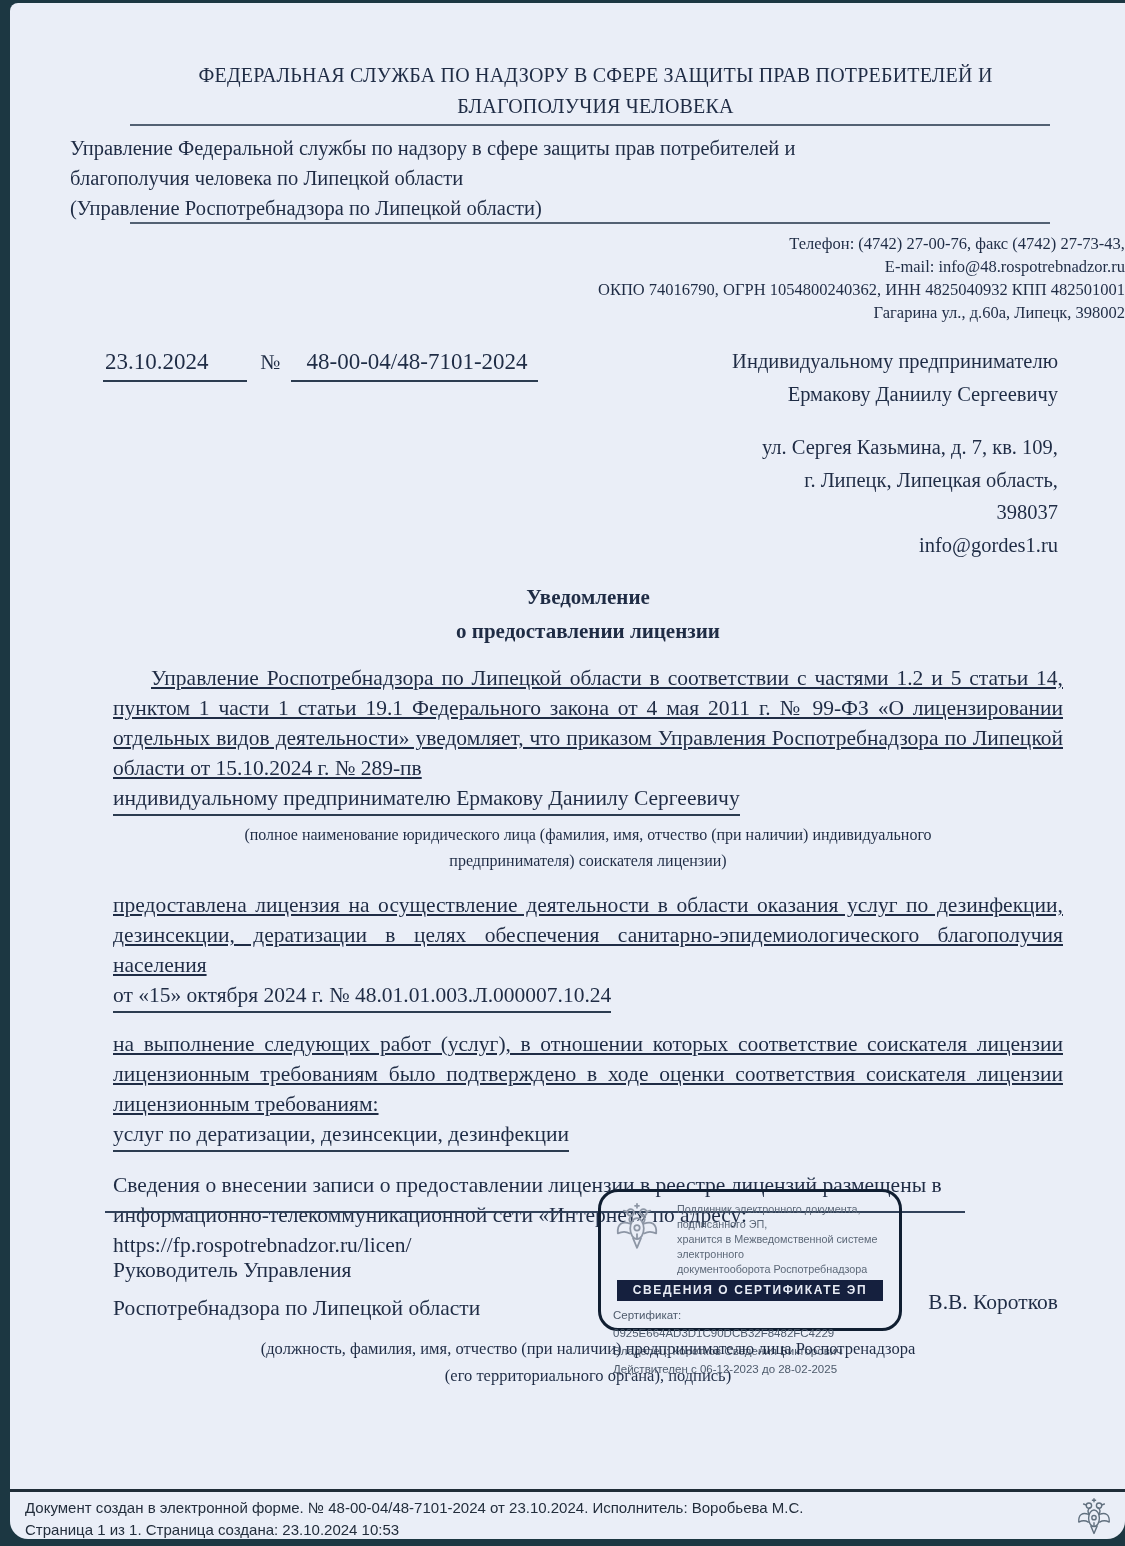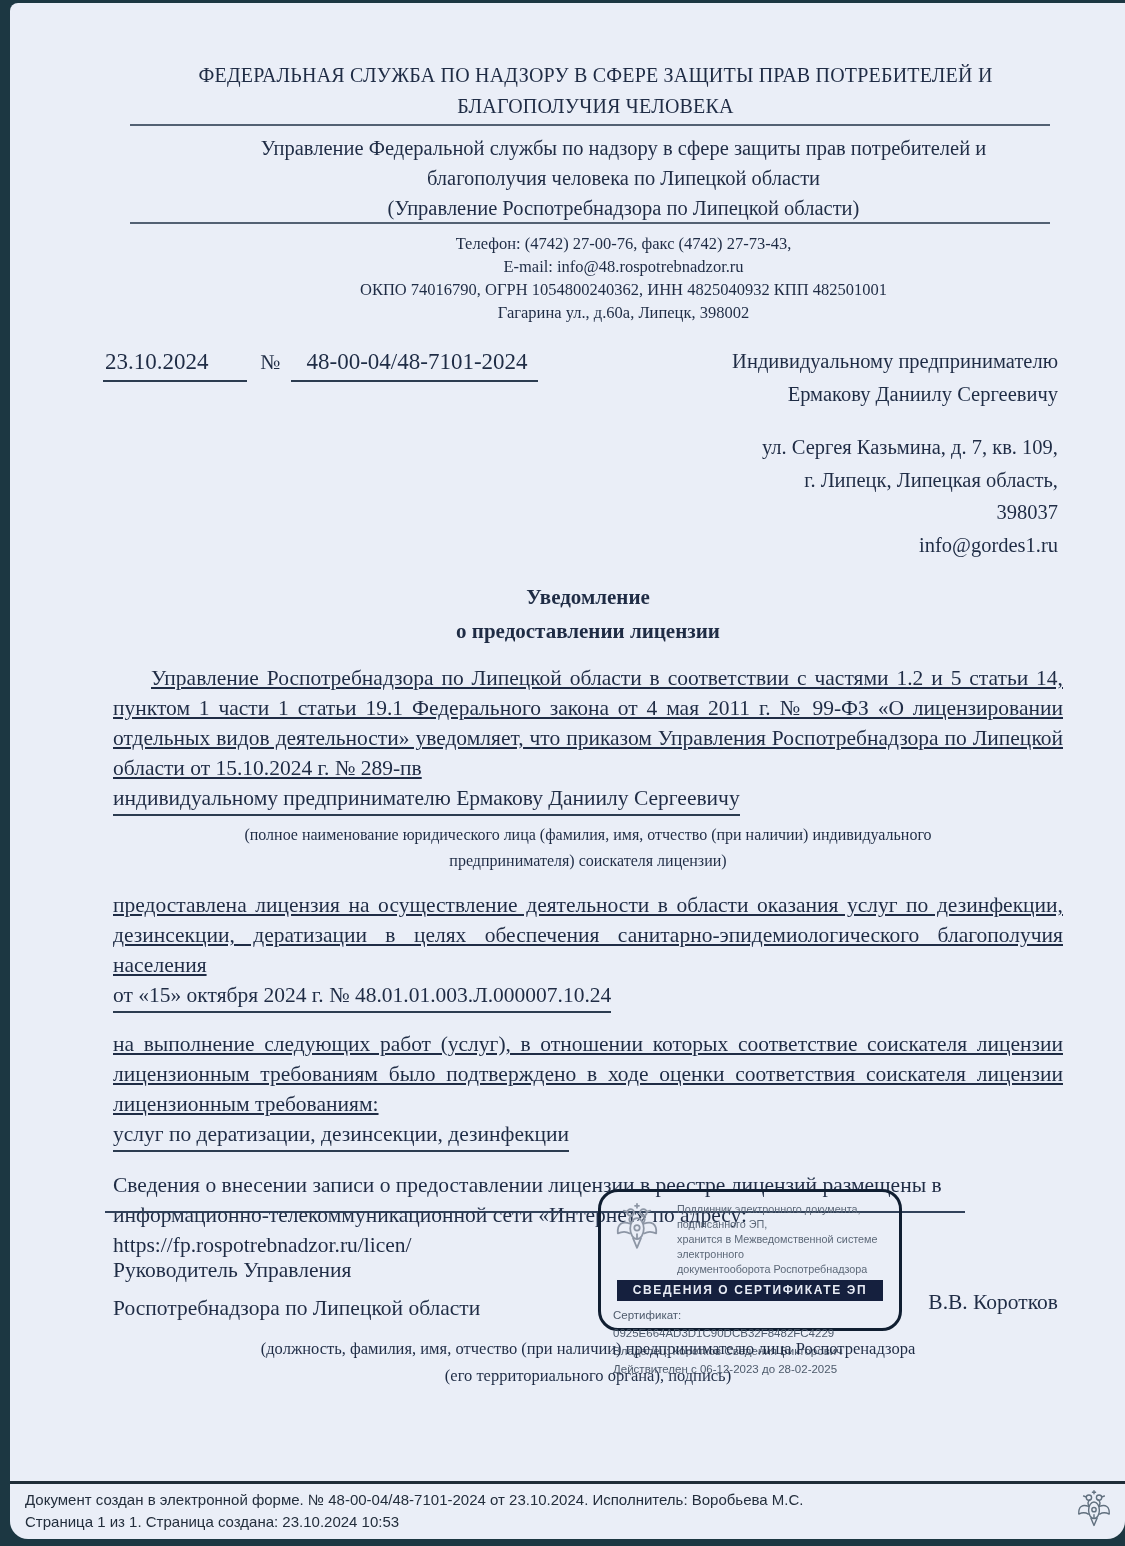--- a/index.html
+++ b/index.html
@@ -10,24 +10,24 @@
   .paper { position:absolute; left:10px; top:3px; right:0; bottom:7px;
            background:#eaeef7; border-radius:8px 0 18px 18px; color:#1f2c45; overflow:hidden; }
 
   
   .org-top { position:absolute; top:57px; left:0; right:0; padding-left:56px;
              text-align:center; font-size:20px; line-height:31px; letter-spacing:.2px; }
   .org-top .inner { max-width:880px; margin:0 auto; }
   .rule { position:absolute; left:120px; right:75px; border-top:2px solid #38485c; opacity:.85; }
   .rule-1 { top:121px; }
   .rule-2 { top:219px; }
-  .org-mid { position:absolute; top:130px; left:0; right:0; padding-left:112px;
-             text-align:center; font-size:20.5px; line-height:30px; }
+  .org-mid { position:absolute; top:130px; left:0; right:0; padding-left:60px;
+             font-size:20.5px; line-height:30px; }
   .contact { position:absolute; top:229px; left:0; right:0; padding-left:112px;
-             text-align:center; font-size:16.5px; line-height:23px; }
+             text-align:right; font-size:16.5px; line-height:23px; }
 
   
   .ref-row { position:absolute; top:342px; left:93px; right:67px;
              display:flex; justify-content:space-between; align-items:flex-start; }
   .ref { font-size:23px; white-space:nowrap; padding-top:4px; }
   .ref-date { display:inline-block; border-bottom:2px solid #2c3c50; padding:0 38px 5px 2px; }
   .ref-no { margin:0 10px 0 14px; font-size:21px; }
   .ref-num { display:inline-block; border-bottom:2px solid #2c3c50; padding:0 10px 5px 16px; }
   .addressee { text-align:right; font-size:20.5px; line-height:33px; }
   .address-block { position:absolute; top:428px; right:67px; text-align:right;
@@ -61,21 +61,21 @@
            border:3px solid #101e31; border-radius:20px; padding:8px 12px 6px 12px;
            font-family:"Liberation Sans","DejaVu Sans",sans-serif; }
   .stamp-head { display:flex; align-items:flex-start; }
   .stamp-eagle { width:48px; height:54px; color:#8d96a5; flex:0 0 auto; }
   .stamp-head-text { margin-left:16px; font-size:10.8px; line-height:15px; color:#5c6878; padding-top:2px; }
   .stamp-bar { margin:3px auto 0; width:97%; background:#15203e; color:#e8ecf5; text-align:center;
                font-size:12px; font-weight:bold; letter-spacing:1.6px; line-height:21px; }
   .stamp-rows { margin-top:5px; font-size:11.5px; line-height:18px; color:#4d5a6b; }
 
   
-  .footer { position:absolute; left:0; right:0; bottom:0; height:58px; border-top:3px solid #1f2d38;
+  .footer { position:absolute; left:0; right:0; bottom:0; height:50px; border-top:3px solid #1f2d38;
             font-family:"Liberation Sans","DejaVu Sans",sans-serif; }
   .footer-text { position:absolute; left:15px; top:5px; font-size:15px; line-height:22px; color:#232e3c; }
   .footer-eagle { position:absolute; right:12px; top:4px; width:38px; height:42px; color:#61707f; }
 </style>
 </head>
 <body>
 
 <svg width="0" height="0" style="position:absolute" aria-hidden="true">
   <symbol id="eagle" viewBox="0 0 60 64">
     <g fill="none" stroke="currentColor" stroke-width="2.2" stroke-linecap="round" stroke-linejoin="round">

